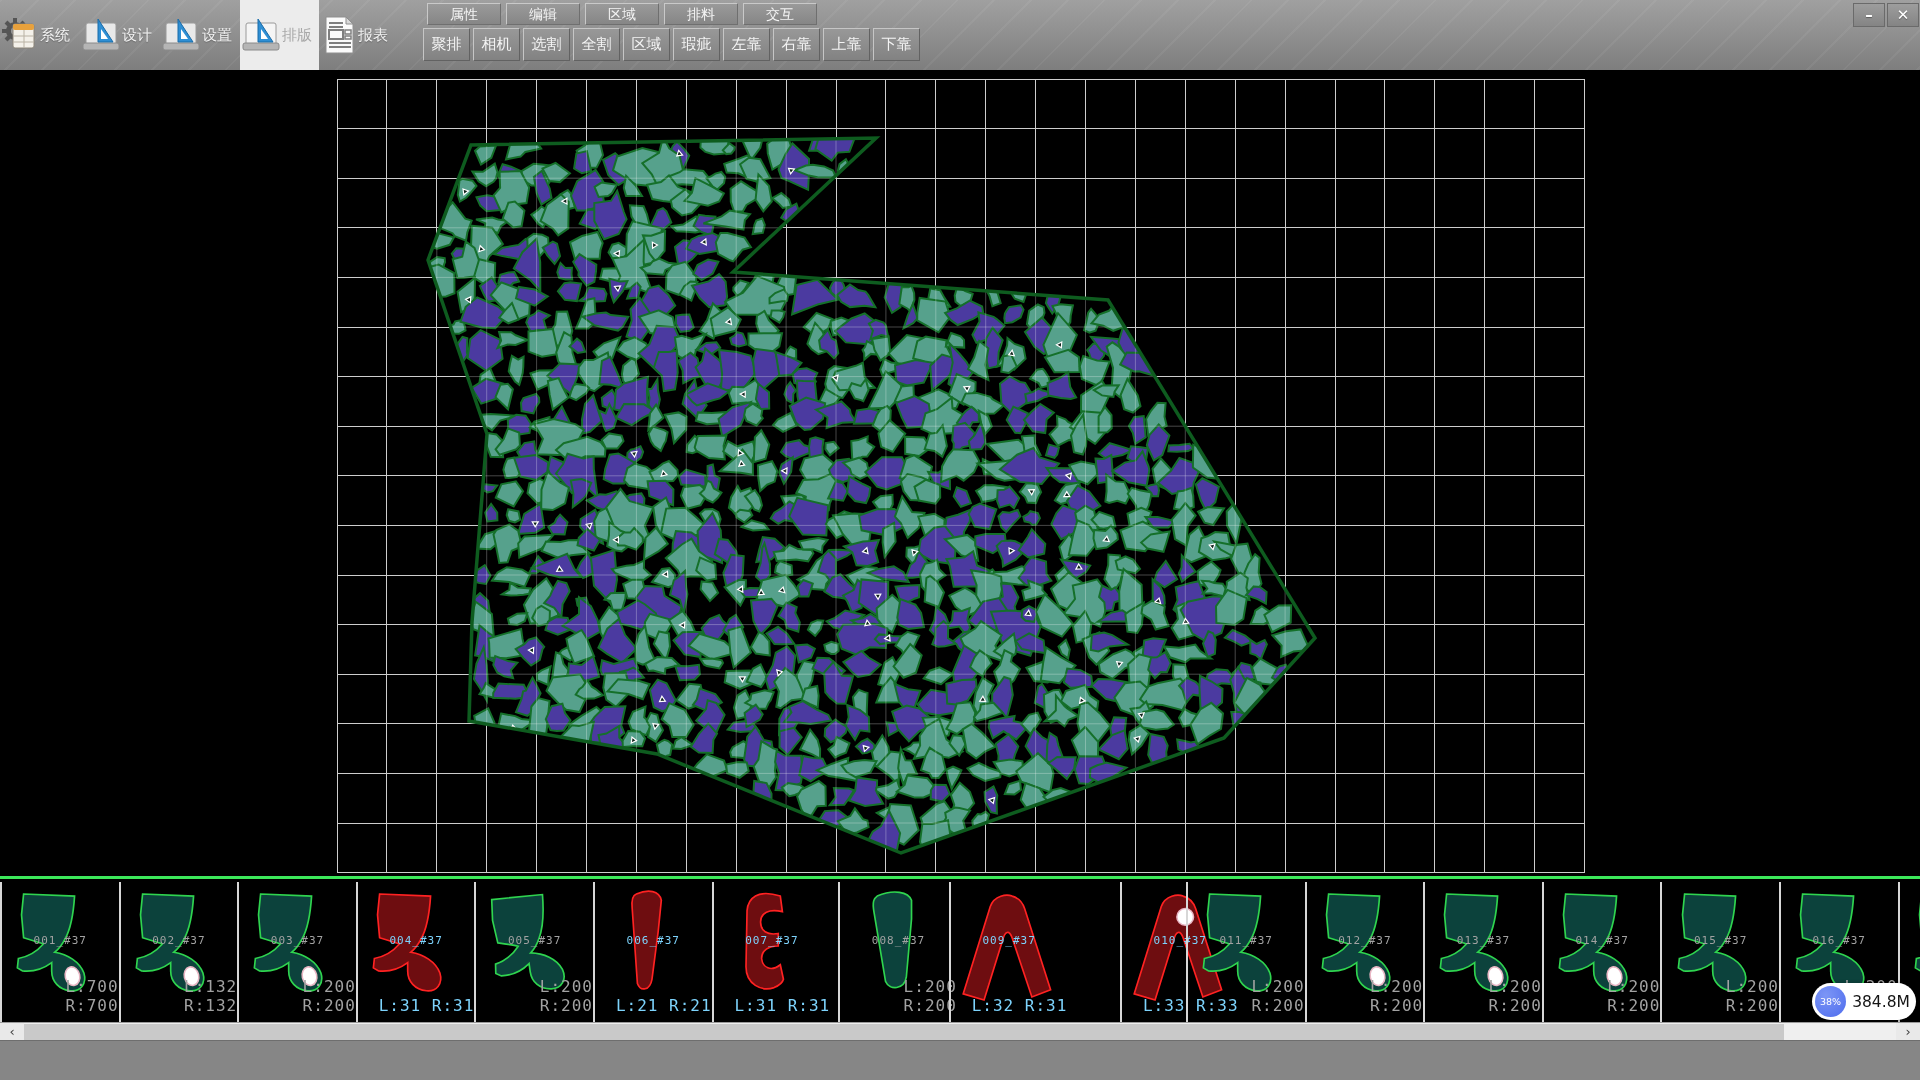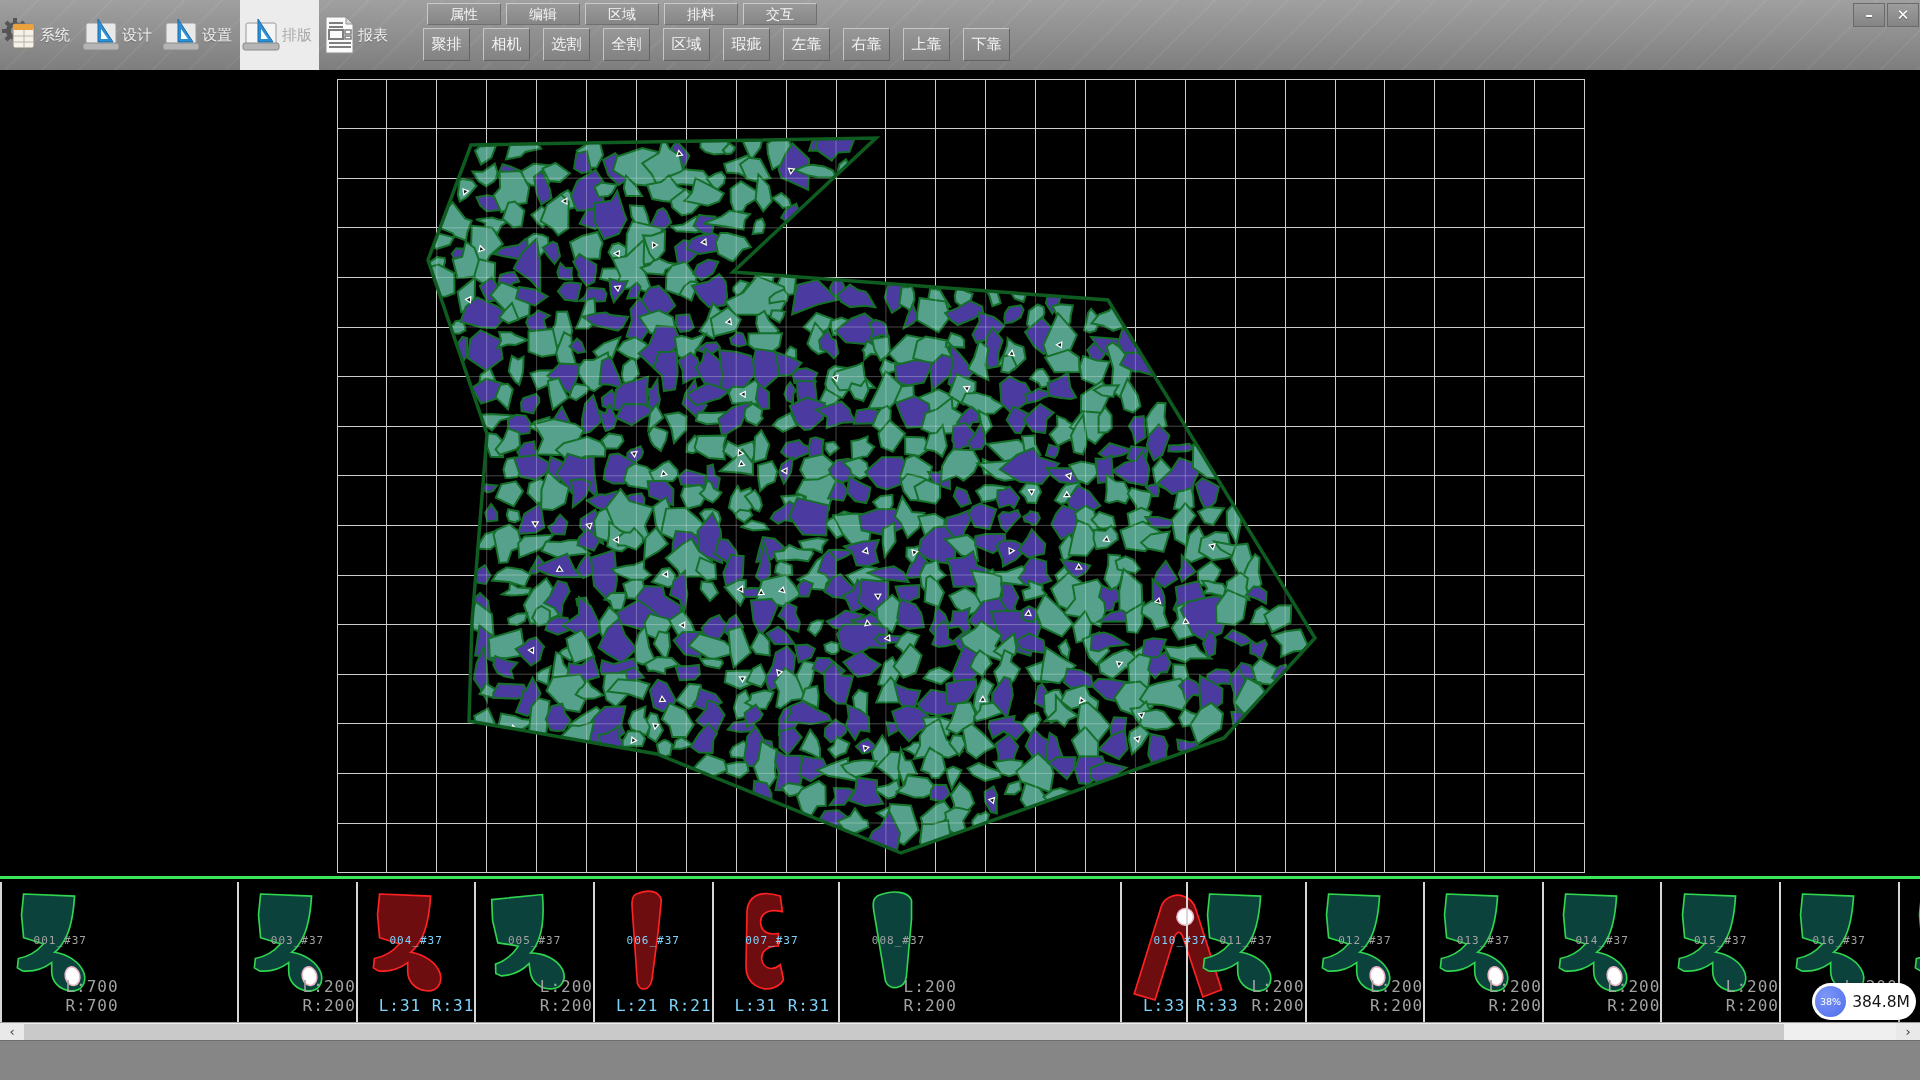--- a/index.html
+++ b/index.html
@@ -26,21 +26,21 @@
   .appbtn .ic{height:44px;display:flex;align-items:center;justify-content:center;margin-bottom:1px;}
   .appbtn .lbl{font-size:15px;color:#f2f2f2;line-height:20px;text-shadow:0 1px 1px rgba(0,0,0,.25);}
   .appbtn.active .lbl{color:#a8a8a8;text-shadow:none;}
   .menutabs{position:absolute;left:427px;top:3px;display:flex;gap:5px;}
   .menutab{
     width:72px;height:20px;line-height:20px;text-align:center;
     font-size:14px;color:#f4f4f4;
     border:1px solid;border-color:#c9c9c9 #6f6f6f #6f6f6f #c9c9c9;
     background:linear-gradient(#9a9a9a,#868686);
   }
-  .toolrow{position:absolute;left:423px;top:28px;display:flex;gap:13px;}
+  .toolrow{position:absolute;left:423px;top:28px;display:flex;gap:3px;}
   .toolbtn{
     width:45px;height:31px;line-height:31px;text-align:center;
     font-size:15px;color:#f4f4f4;
     border:1px solid;border-color:#c6c6c6 #626262 #626262 #c6c6c6;
     background:linear-gradient(#989898,#828282);
   }
   .winbtn{
     position:absolute;top:3px;width:30px;height:22px;
     display:flex;align-items:center;justify-content:center;
     color:#fff;font-size:15px;font-weight:bold;
@@ -1054,27 +1054,37 @@
     <div class="cell" style="left: 0px; width: 118.6px;">
       <svg width="104" height="122" viewBox="0 0 100 116">
         <g>
           <path d="M15,8 L64,10 C63,26 61,40 55,51 C52,57 49,61 45,64 C57,66 69,73 73,84 C76,94 70,102 60,101 C49,100 42,92 42,82 L42,74 C34,80 24,83 14,82 L9,79 L10,70 C20,68 28,63 34,56 C29,54 21,52 15,50 L13,28 Z" fill="#0c423c" stroke="#2fd44f" stroke-width="1.6"></path>
           <ellipse cx="62" cy="87" rx="7" ry="9" transform="rotate(-14 62 87)" fill="#ffffff" stroke="#e9b6c4" stroke-width="1.5"></ellipse>
         </g>
       </svg>
       <div class="nm c-gray">001_#37</div>
       <div class="lr c-gray">L:700 R:700</div>
     </div>
-    <div class="cell" style="left: 237.2px; width: 118.6px;">
+    <div class="cell" style="left: 118.6px; width: 118.6px;">
       <svg width="104" height="122" viewBox="0 0 100 116">
         <g>
           <path d="M15,8 L64,10 C63,26 61,40 55,51 C52,57 49,61 45,64 C57,66 69,73 73,84 C76,94 70,102 60,101 C49,100 42,92 42,82 L42,74 C34,80 24,83 14,82 L9,79 L10,70 C20,68 28,63 34,56 C29,54 21,52 15,50 L13,28 Z" fill="#0c423c" stroke="#2fd44f" stroke-width="1.6"></path>
           <ellipse cx="62" cy="87" rx="7" ry="9" transform="rotate(-14 62 87)" fill="#ffffff" stroke="#e9b6c4" stroke-width="1.5"></ellipse>
         </g>
       </svg>
+      <div class="nm c-gray">002_#37</div>
+      <div class="lr c-gray">L:132 R:132</div>
+    </div>
+    <div class="cell" style="left: 237.2px; width: 118.6px;">
+      <svg width="104" height="122" viewBox="0 0 100 116">
+        <g>
+          <path d="M15,8 L64,10 C63,26 61,40 55,51 C52,57 49,61 45,64 C57,66 69,73 73,84 C76,94 70,102 60,101 C49,100 42,92 42,82 L42,74 C34,80 24,83 14,82 L9,79 L10,70 C20,68 28,63 34,56 C29,54 21,52 15,50 L13,28 Z" fill="#0c423c" stroke="#2fd44f" stroke-width="1.6"></path>
+          <ellipse cx="62" cy="87" rx="7" ry="9" transform="rotate(-14 62 87)" fill="#ffffff" stroke="#e9b6c4" stroke-width="1.5"></ellipse>
+        </g>
+      </svg>
       <div class="nm c-gray">003_#37</div>
       <div class="lr c-gray">L:200 R:200</div>
     </div>
     <div class="cell" style="left: 355.8px; width: 118.6px;">
       <svg width="104" height="122" viewBox="0 0 100 116">
         <g>
           <path d="M15,8 L64,10 C63,26 61,40 55,51 C52,57 49,61 45,64 C57,66 69,73 73,84 C76,94 70,102 60,101 C49,100 42,92 42,82 L42,74 C34,80 24,83 14,82 L9,79 L10,70 C20,68 28,63 34,56 C29,54 21,52 15,50 L13,28 Z" fill="#6e0d10" stroke="#ff2222" stroke-width="1.6"></path>
         </g>
       </svg>
       <div class="nm c-green">004_#37</div>
@@ -1108,20 +1118,29 @@
       <div class="lr c-green">L:31 R:31</div>
     </div>
     <div class="cell" style="left: 830.2px; width: 118.6px; margin-left: 8px;">
       <svg width="104" height="122" viewBox="0 0 100 116">
         <g>
           <path d="M30,10 C46,3 60,6 63,14 L63,32 L58,88 C56,100 42,101 38,92 L27,26 C25,15 27,12 30,10 Z" fill="#0c423c" stroke="#2fd44f" stroke-width="1.6"></path>
         </g>
       </svg>
       <div class="nm c-gray">008_#37</div>
       <div class="lr c-gray">L:200 R:200</div>
+    </div>
+    <div class="cell" style="left: 948.8px; width: 118.6px;">
+      <svg width="104" height="122" viewBox="0 0 100 116">
+        <g>
+          <path d="M6,104 L32,20 C36,9 48,8 53,10 C60,12 63,16 65,22 L90,100 L72,107 L53,50 C50,42 46,44 44,52 L26,110 Z" fill="#6e0d10" stroke="#ff2222" stroke-width="1.6"></path>
+        </g>
+      </svg>
+      <div class="nm c-green">009_#37</div>
+      <div class="lr c-green">L:32 R:31</div>
     </div>
     <div class="cell" style="left: 1120px; width: 118.6px;">
       <svg width="104" height="122" viewBox="0 0 100 116">
         <g>
           <path d="M6,104 L32,20 C36,9 48,8 53,10 C60,12 63,16 65,22 L90,100 L72,107 L53,50 C50,42 46,44 44,52 L26,110 Z" fill="#6e0d10" stroke="#ff2222" stroke-width="1.6"></path>
           <circle cx="55" cy="30" r="8" fill="#ffffff" stroke="#e9b6c4" stroke-width="1.5"></circle>
         </g>
       </svg>
       <div class="nm c-green">010_#37</div>
       <div class="lr c-green">L:33 R:33</div>

